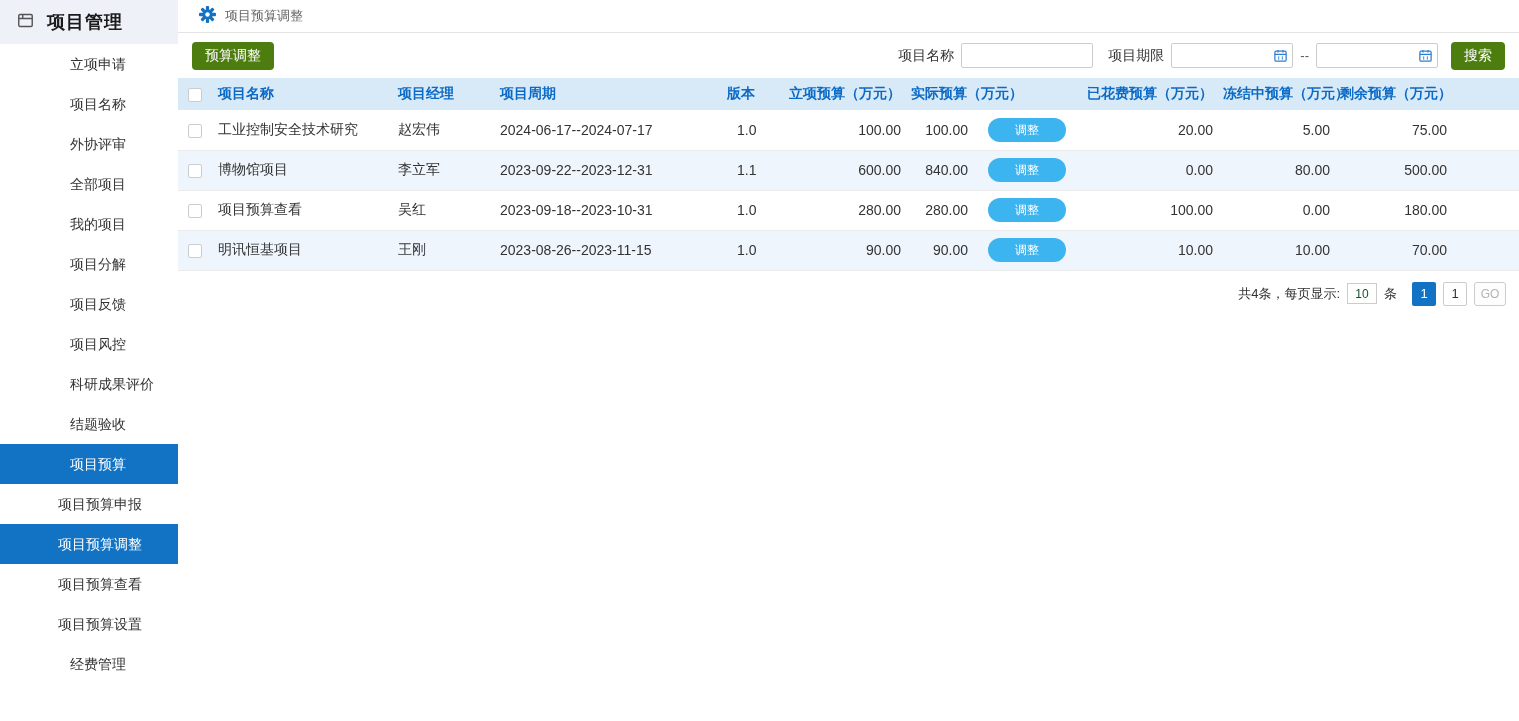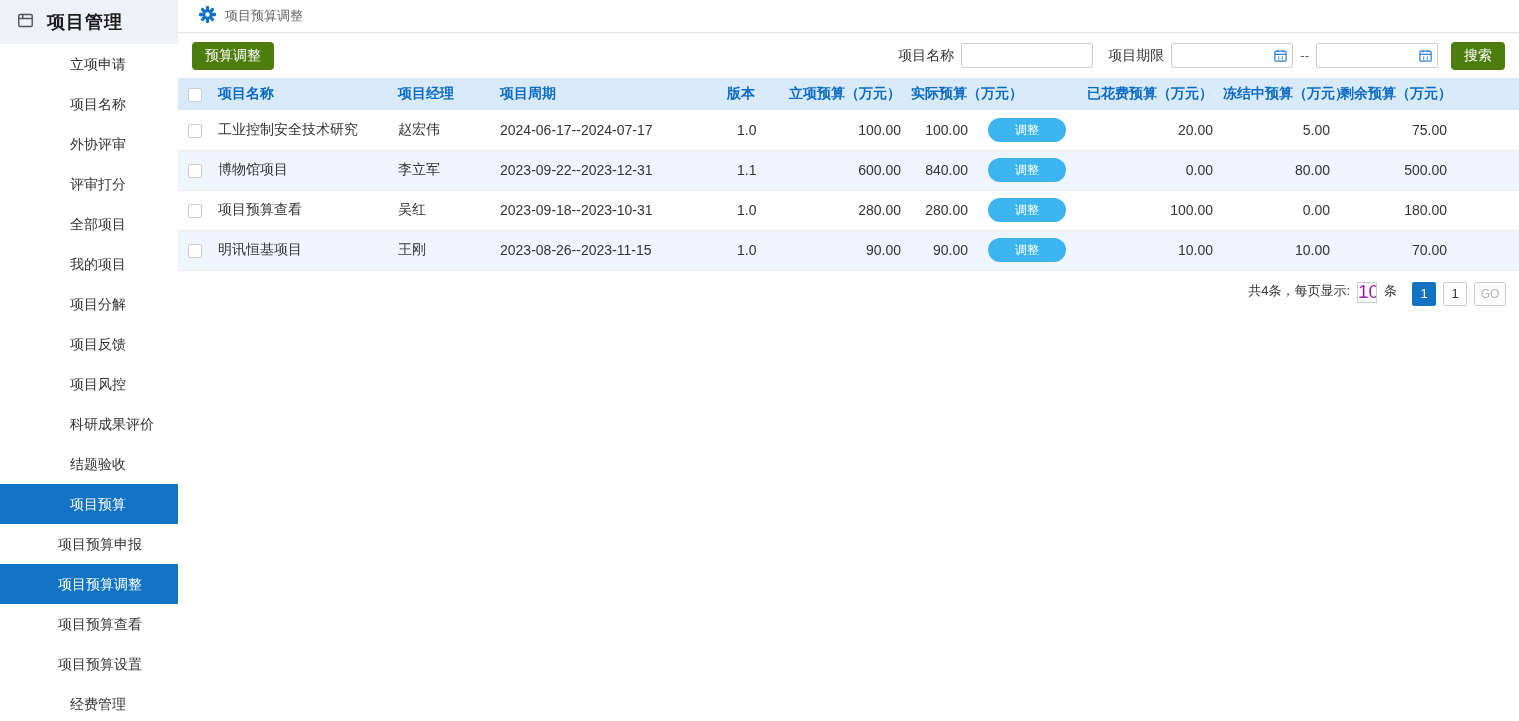--- a/index.html
+++ b/index.html
@@ -57,24 +57,24 @@
   .col-frozen  { width:117px; text-align:right; padding-right:10px; }
   .col-remain  { text-align:right; padding-right:72px; }
   .actual-cell { display:flex; align-items:center; justify-content:flex-end; gap:20px;
     padding-right:6px; }
   .pill { background:#3cb4f0; color:#fff; border:none; border-radius:13px; padding:6px 27px;
     font-size:12px; line-height:1; cursor:pointer; font-family:inherit; }
   .cb { appearance:none; -webkit-appearance:none; width:14px; height:14px; background:#fff;
     border:1px solid #ccc; border-radius:2px; vertical-align:middle; cursor:pointer; }
 
   
-  .pagination { display:flex; justify-content:flex-end; align-items:flex-start; gap:7px;
+  .pagination { display:flex; justify-content:flex-end; align-items:center; gap:7px;
     padding:11px 13px 0 0; font-size:13px; color:#333; }
-  .size-input { width:20px; height:21px; border:1px solid #ccc; text-align:center;
-    font-size:19px; color:#a21caf; outline:none; font-family:inherit; }
+  .size-input { width:30px; height:21px; border:1px solid #ccc; text-align:center;
+    font-size:12px; color:#14532d; outline:none; font-family:inherit; }
   .page-current { width:24px; height:24px; background:#1273c4; color:#fff; display:flex;
     align-items:center; justify-content:center; border-radius:2px; font-size:13px;
     cursor:pointer; }
   .page-input { width:24px; height:24px; border:1px solid #ccc; border-radius:2px;
     text-align:center; font-size:13px; color:#333; outline:none; font-family:inherit; }
   .btn-go { width:32px; height:24px; border:1px solid #ccc; background:#fdfdfd; color:#b3b3b3;
     border-radius:3px; font-size:12px; cursor:pointer; font-family:inherit; }
 </style>
 </head>
 <body>
@@ -87,21 +87,20 @@
         <svg width="19" height="19" viewBox="0 0 24 24" fill="none" stroke="#555" stroke-width="1.8">
           <rect x="3.5" y="4.5" width="17" height="15" rx="1.5"></rect>
           <path d="M3.5 9.5h17 M8.5 4.5v5"></path>
         </svg>
       </span>
       <span class="sidebar-title">项目管理</span>
     </div>
     <div class="nav-item">立项申请</div>
     <div class="nav-item">项目名称</div>
     <div class="nav-item">外协评审</div>
-    <div class="nav-item">评审打分</div>
     <div class="nav-item">全部项目</div>
     <div class="nav-item">我的项目</div>
     <div class="nav-item">项目分解</div>
     <div class="nav-item">项目反馈</div>
     <div class="nav-item">项目风控</div>
     <div class="nav-item">科研成果评价</div>
     <div class="nav-item">结题验收</div>
     <div class="nav-item active">项目预算</div>
     <div class="nav-item sub">项目预算申报</div>
     <div class="nav-item sub active">项目预算调整</div>

